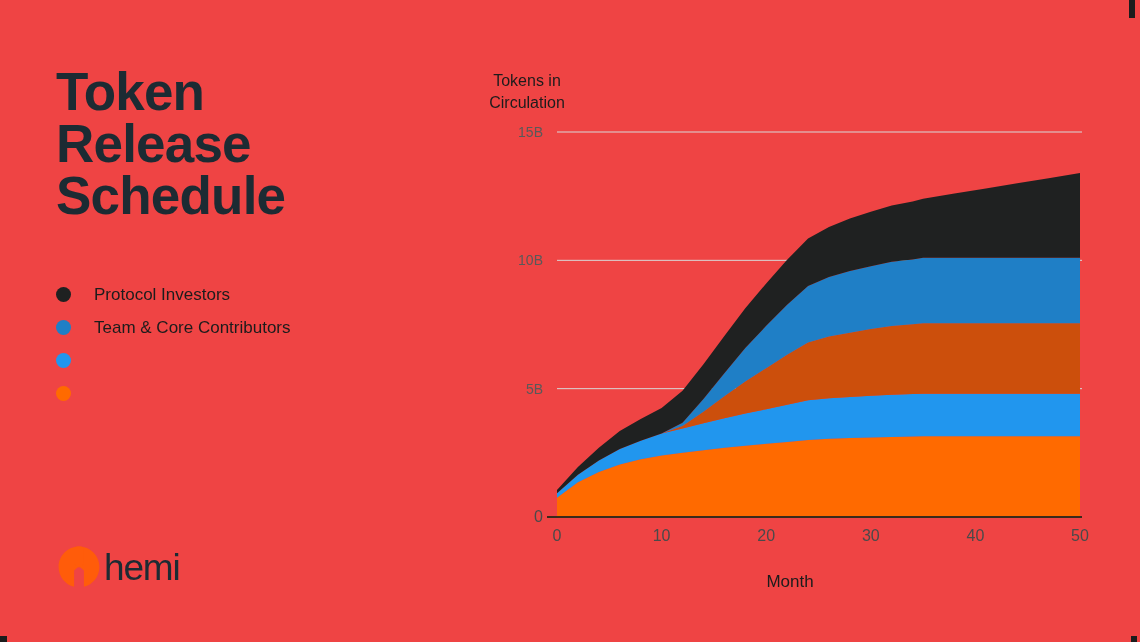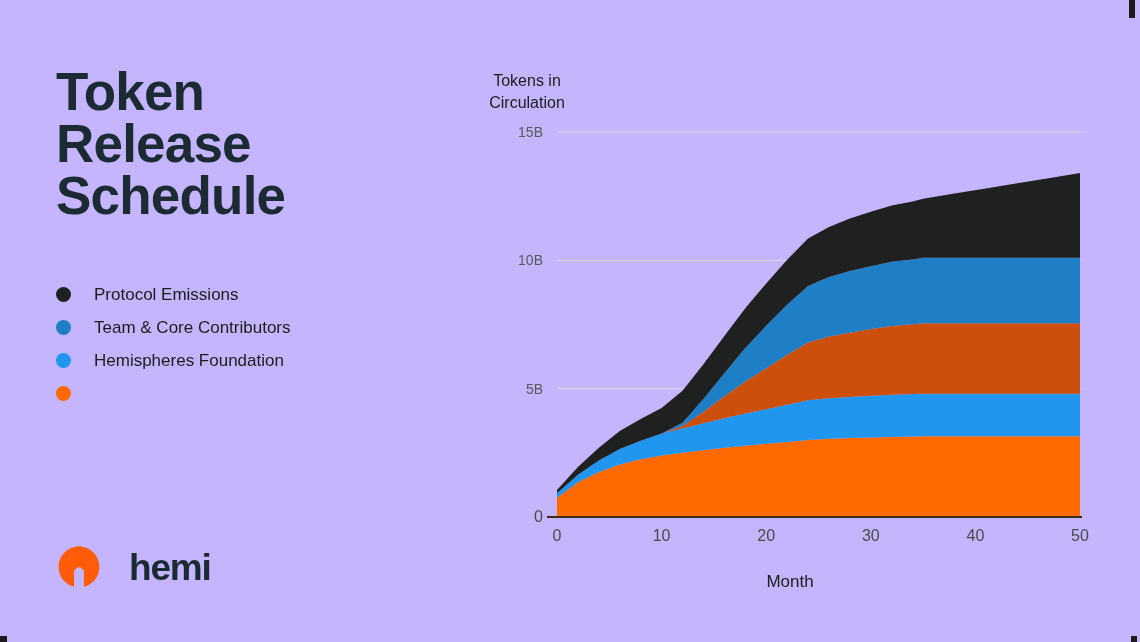--- a/index.html
+++ b/index.html
@@ -8,21 +8,21 @@
     background: #ffffff;
   }
   body {
     font-family: "Liberation Sans", sans-serif;
     -webkit-font-smoothing: antialiased;
   }
   #page {
     position: relative;
     width: 1140px;
     height: 642px;
-    background: #c4b5fd;
+    background: #ef4444;
     overflow: hidden;
   }
 
   
   #left-panel {
     position: absolute;
     left: 0;
     top: 0;
     width: 440px;
     height: 642px;
@@ -67,23 +67,23 @@
   
   #logo {
     position: absolute;
     left: 57px;
     top: 545px;
     display: flex;
     align-items: center;
   }
   #logo-mark { display: block; }
   #logo-text {
-    margin-left: 28px;
+    margin-left: 3px;
     font-size: 37px;
-    font-weight: bold;
+    font-weight: normal;
     letter-spacing: -1.2px;
     color: #1c2b33;
     line-height: 37px;
   }
 
   
   #chart-area {
     position: absolute;
     left: 440px;
     top: 0;
@@ -138,29 +138,28 @@
 <div id="page">
 
   <div id="left-panel">
     <div id="page-title">Token
 Release
 Schedule</div>
 
     <div id="legend">
       <div class="legend-item">
         <span class="legend-dot" style="background:#1f2121"></span>
-        <span class="legend-label">Protocol Emissions</span>
+        <span class="legend-label">Protocol Investors</span>
       </div>
       <div class="legend-item">
         <span class="legend-dot" style="background:#1f7fc6"></span>
         <span class="legend-label">Team &amp; Core Contributors</span>
       </div>
       <div class="legend-item">
         <span class="legend-dot" style="background:#2196ee"></span>
-        <span class="legend-label">Hemispheres Foundation</span>
       </div>
       <div class="legend-item">
         <span class="legend-dot" style="background:#ff6a00"></span>
       </div>
     </div>
 
     <div id="logo">
       <svg id="logo-mark" width="44" height="44" viewBox="0 0 44 44">
         <path d="M22 1.6 C10.7 1.6 1.6 10.7 1.6 22 C1.6 31.6 8.2 39.6 17.1 41.8 L17.1 25.6 L22 21.2 L26.9 25.6 L26.9 41.8 C35.8 39.6 42.4 31.6 42.4 22 C42.4 10.7 33.3 1.6 22 1.6 Z" fill="#ff5c0a"></path>
         <path d="M17.1 2.2 L17.1 18.4 L22 22.8 L26.9 18.4 L26.9 2.2 C25.3 1.8 23.7 1.6 22 1.6 C20.3 1.6 18.7 1.8 17.1 2.2 Z" fill="#ff5c0a"></path>

